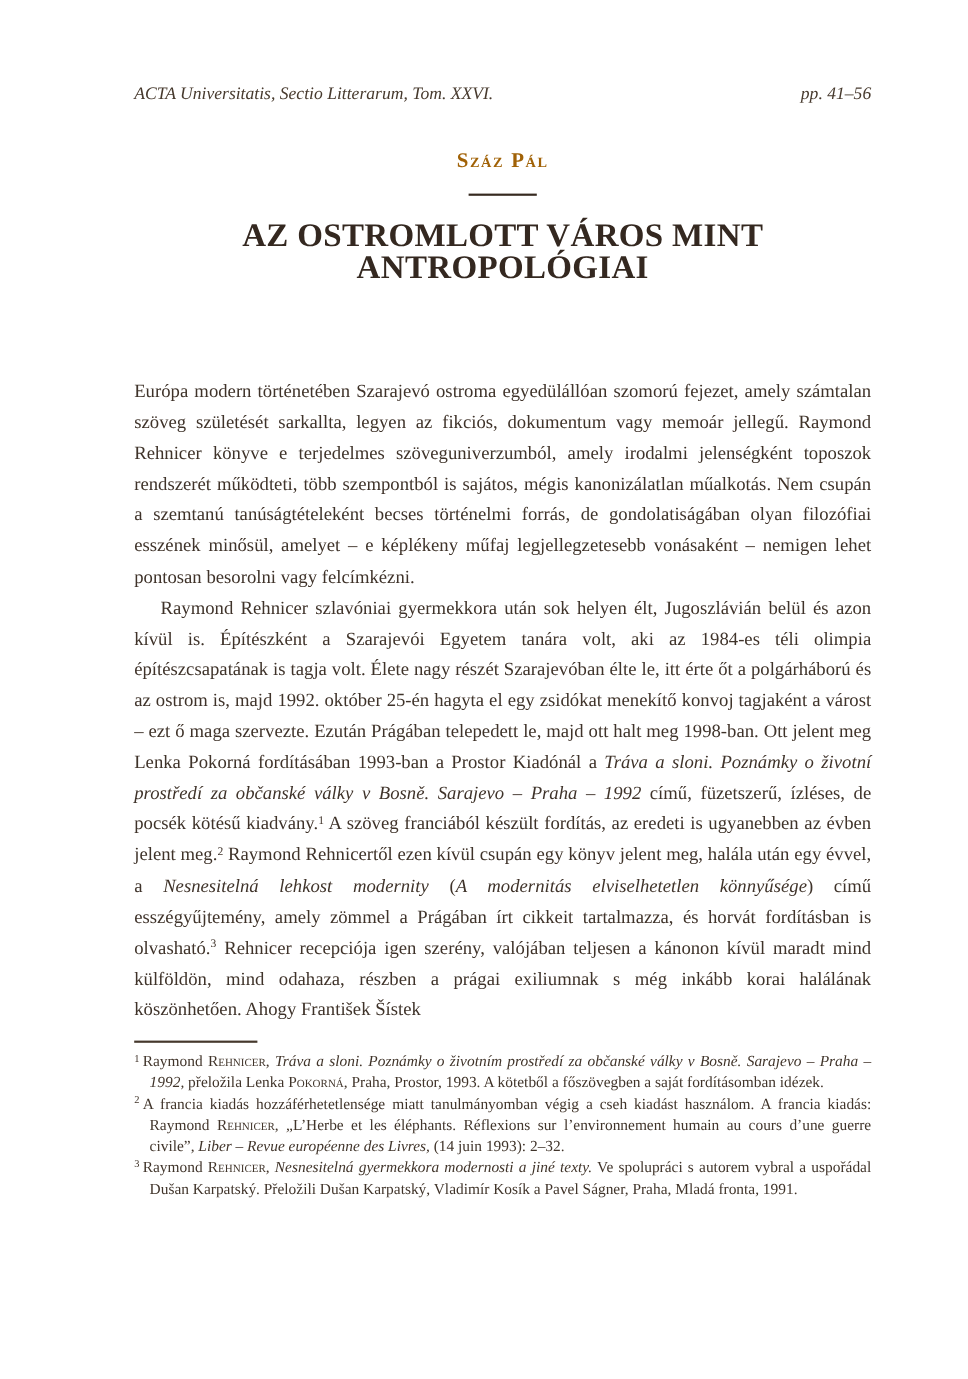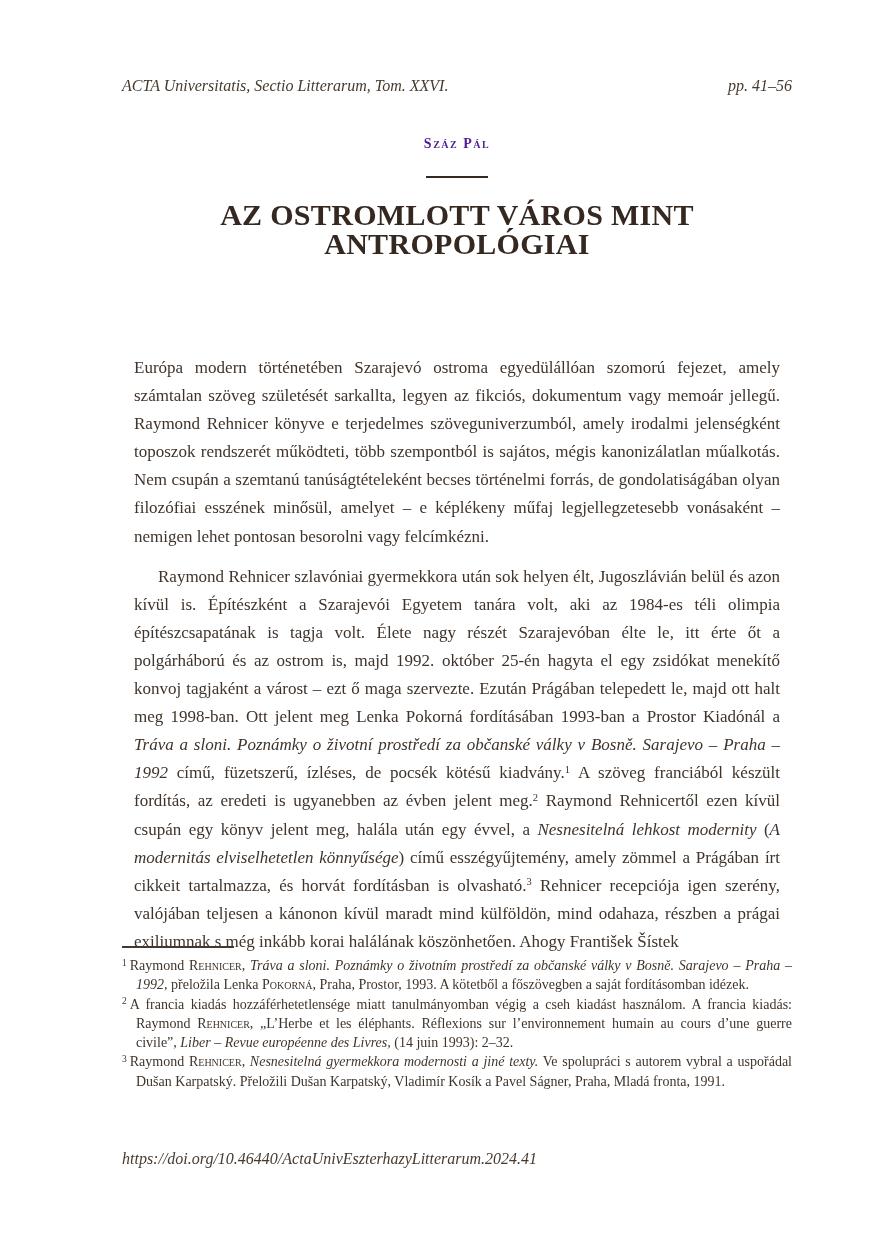--- a/index.html
+++ b/index.html
@@ -19,23 +19,23 @@
     font-style: italic;
     font-size: 16px;
     color: #473a2e;
   }
   .author {
     position: absolute;
     top: 136px; left: 122px; width: 670px;
     text-align: center;
     font-variant: small-caps;
     font-weight: bold;
-    font-size: 14px;
+    font-size: 19px;
     letter-spacing: 1.5px;
-    color: #4c1d95;
+    color: #a16207;
   }
   .author-rule {
     position: absolute;
     top: 176px; left: 426px; width: 62px;
     border-top: 2.5px solid #362a20;
   }
   .title {
     position: absolute;
     top: 201px; left: 122px; width: 670px;
     margin: 0;
@@ -48,21 +48,21 @@
   }
   .title-line { display: block; }
   .body-text {
     position: absolute;
     top: 342px; left: 122px; width: 670px;
     font-size: 17px;
     line-height: 28.1px;
     text-align: justify;
     color: #3f332a;
   }
-  .body-text p { margin: 12px; }
+  .body-text p { margin: 0; }
   .body-text p.indent { text-indent: 24px; }
   .i  { font-style: italic; }
   .sc { font-variant: small-caps; margin-top: 42px; }
   .sup {
     font-size: 0.62em;
     position: relative;
     top: -0.5em;
     line-height: 0;
   }
   .fn-rule {
@@ -118,15 +118,14 @@
     </div>
 
   <div class="fn-rule"></div>
 
   <div class="footnotes">
       <div class="footnote"><span class="num">1</span><span>Raymond </span><span class="sc">Rehnicer</span><span>, </span><span class="i">Tráva a sloni. Poznámky o životním prostředí za občanské války v Bosně. Sarajevo – Praha – 1992,</span><span> přeložila Lenka </span><span class="sc">Pokorná</span><span>, Praha, Prostor, 1993. A kötetből a főszövegben a saját fordításomban idézek.</span></div>
       <div class="footnote"><span class="num">2</span><span>A francia kiadás hozzáférhetetlensége miatt tanulmányomban végig a cseh kiadást használom. A francia kiadás: Raymond </span><span class="sc">Rehnicer</span><span>, „L’Herbe et les éléphants. Réflexions sur l’environnement humain au cours d’une guerre civile”, </span><span class="i">Liber – Revue européenne des Livres,</span><span> (14 juin 1993): 2–32.</span></div>
       <div class="footnote"><span class="num">3</span><span>Raymond </span><span class="sc">Rehnicer</span><span>, </span><span class="i">Nesnesitelná gyermekkora modernosti a jiné texty.</span><span> Ve spolupráci s autorem vybral a uspořádal Dušan Karpatský. Přeložili Dušan Karpatský, Vladimír Kosík a Pavel Ságner, Praha, Mladá fronta, 1991.</span></div>
     </div>
 
-  <div class="doi">https://doi.org/10.46440/ActaUnivEszterhazyLitterarum.2024.41</div>
 
 </div>
 
 </body></html>

